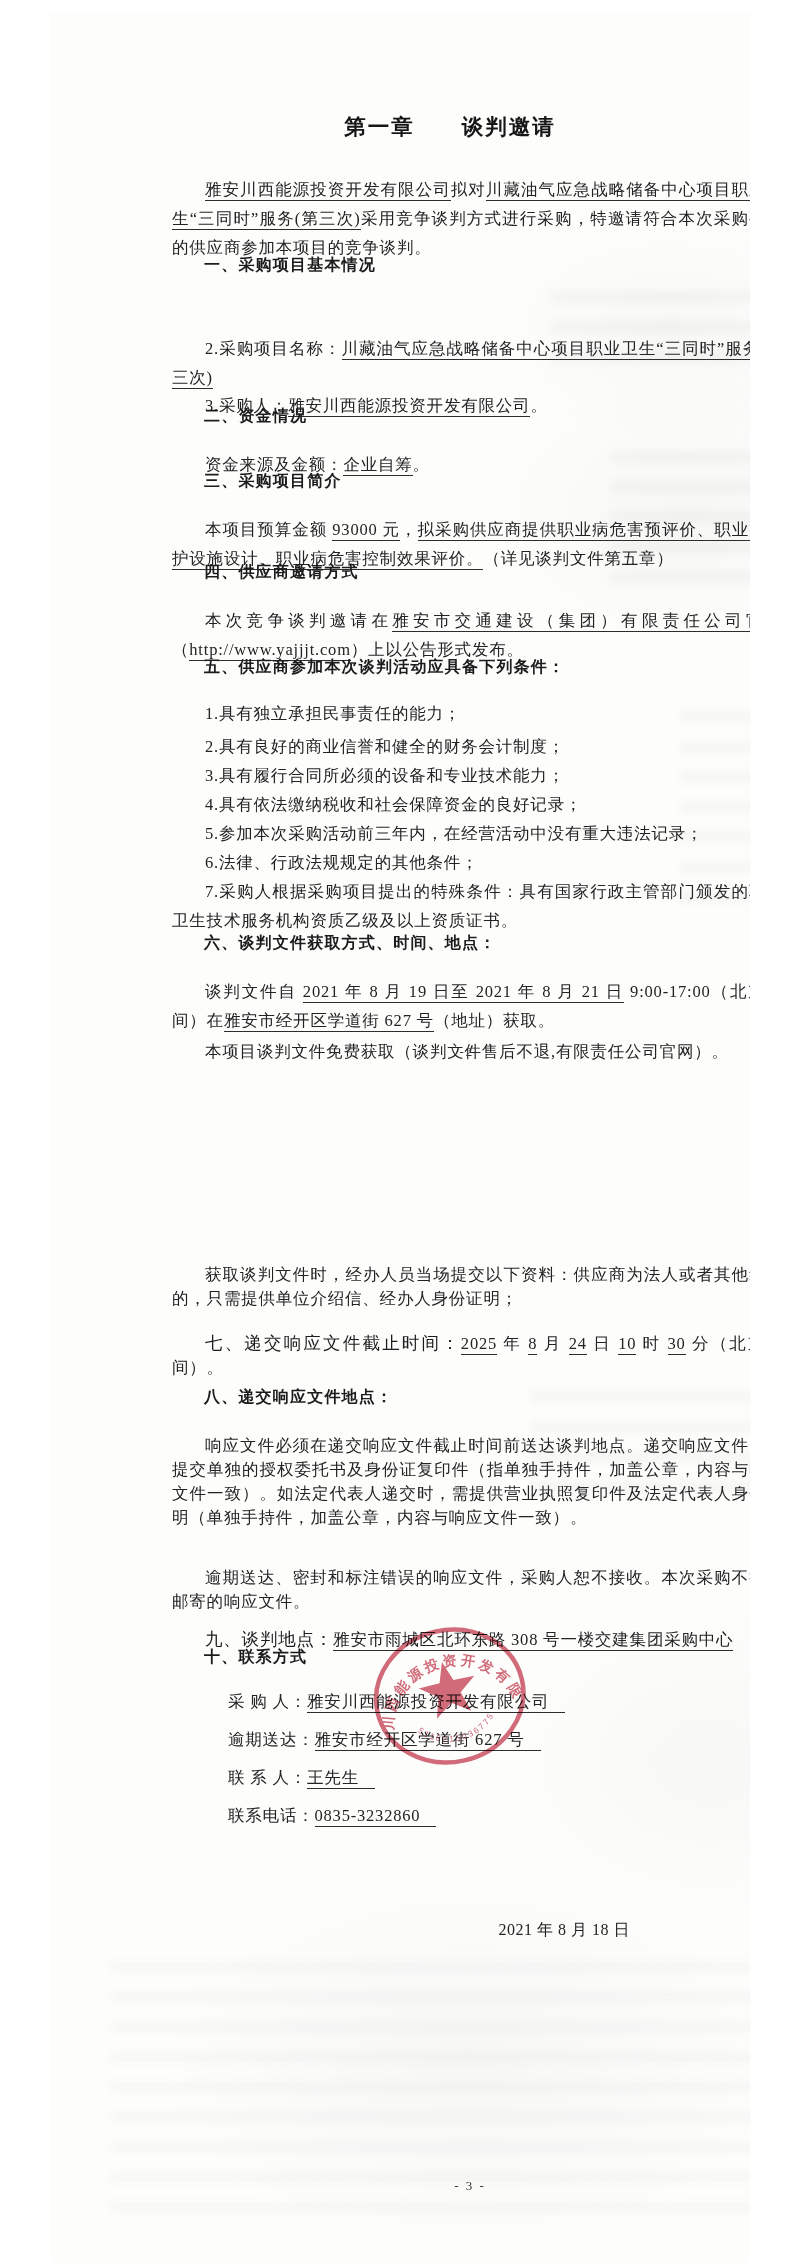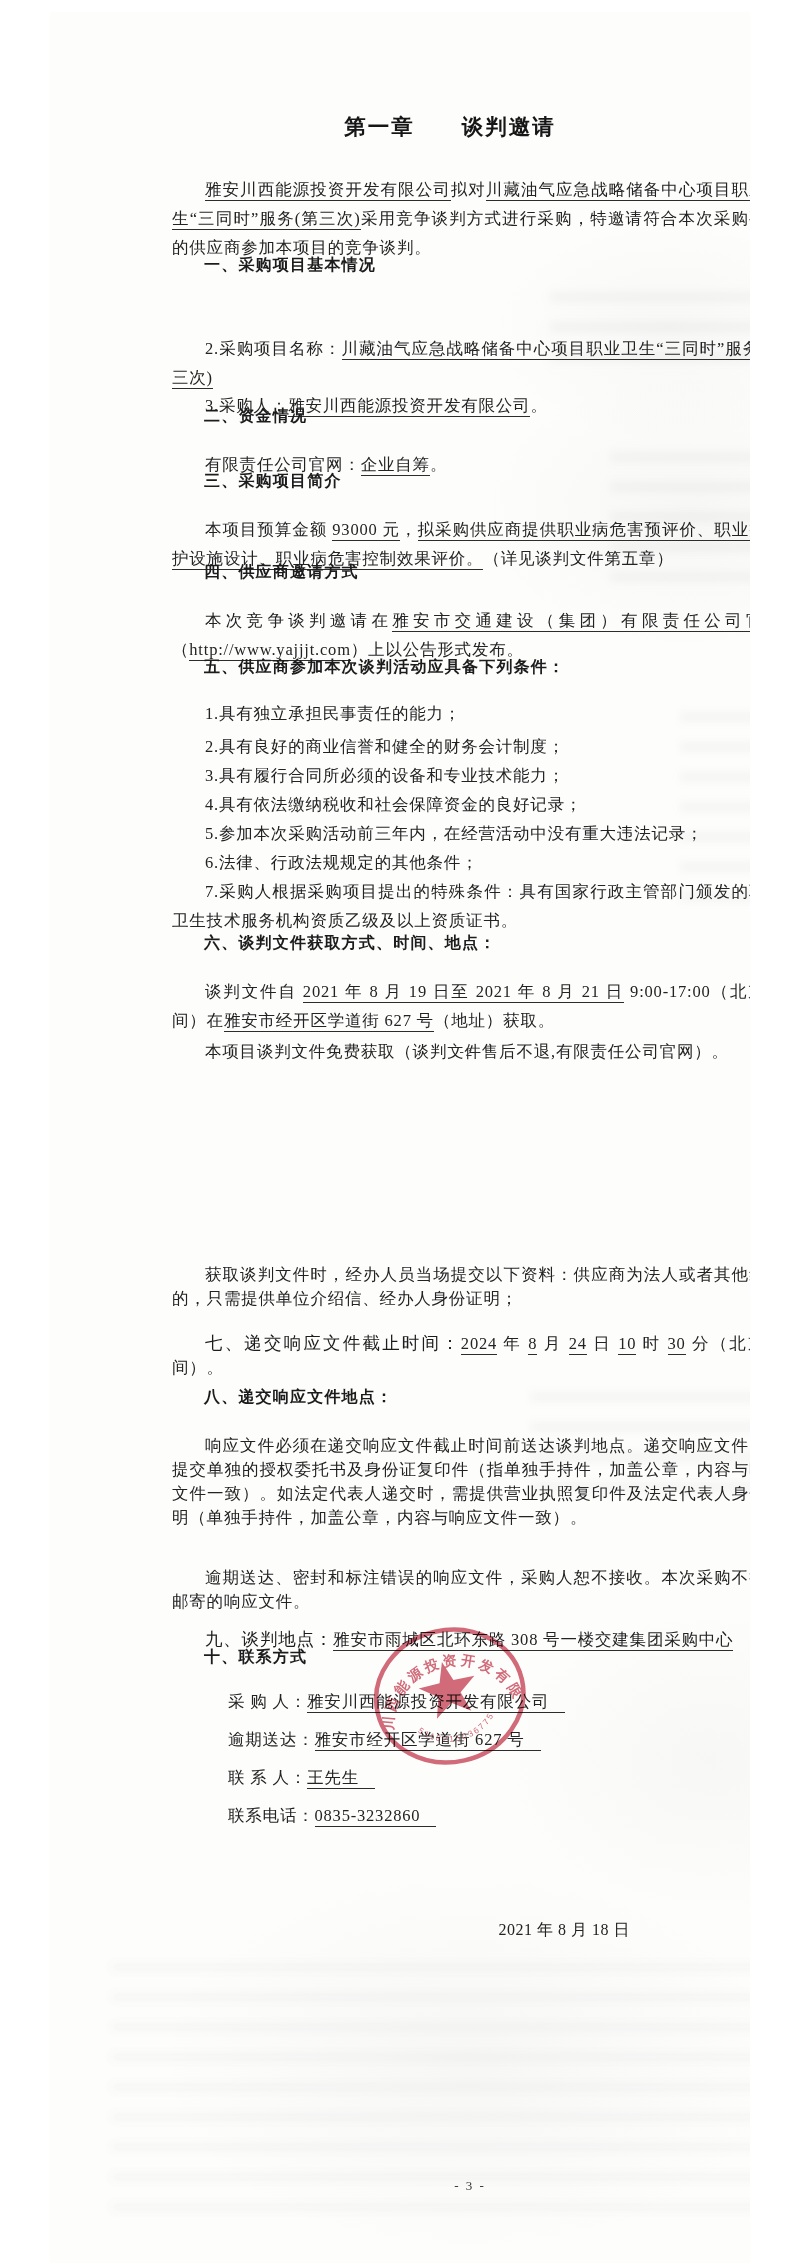--- a/index.html
+++ b/index.html
@@ -45,21 +45,21 @@
 
   <div class="blk hd indent" style="top:238px">一、采购项目基本情况</div>
 
 
   <p class="blk indent" style="top:305px"><span>2.采购项目名称：</span><span class="u">川藏油气应急战略储备中心项目职业卫生“三同时”服务(第三次)</span></p>
 
   <p class="blk indent" style="top:362px"><span>3.采购人：</span><span class="u">雅安川西能源投资开发有限公司</span><span>。</span></p>
 
   <div class="blk hd indent" style="top:389px">二、资金情况</div>
 
-  <p class="blk indent" style="top:421px"><span>有限责任公司官网：</span><span class="u">企业自筹</span><span>。</span></p>
+  <p class="blk indent" style="top:421px"><span>资金来源及金额：</span><span class="u">企业自筹</span><span>。</span></p>
 
   <div class="blk hd indent" style="top:454px">三、采购项目简介</div>
 
   <p class="blk indent" style="top:486px"><span>本项目预算金额 </span><span class="u">93000 元</span><span>，</span><span class="u">拟采购供应商提供职业病危害预评价、职业病防护设施设计、职业病危害控制效果评价。</span><span>（详见谈判文件第五章）</span></p>
 
   <div class="blk hd indent" style="top:545px">四、供应商邀请方式</div>
 
   <p class="blk indent" style="top:577px"><span>本次竞争谈判邀请在</span><span class="u">雅安市交通建设（集团）有限责任公司官网</span><span>（</span><span class="u">http://www.yajjjt.com</span><span>）上以公告形式发布。</span></p>
 
   <div class="blk hd indent" style="top:640px">五、供应商参加本次谈判活动应具备下列条件：</div>
@@ -75,21 +75,21 @@
   <div class="blk hd indent" style="top:916px">六、谈判文件获取方式、时间、地点：</div>
 
   <p class="blk indent" style="top:948px"><span>谈判文件自 </span><span class="u">2021 年 8 月 19 日至 2021 年 8 月 21 日</span><span> 9:00-17:00（北京时间）在</span><span class="u">雅安市经开区学道街 627 号</span><span>（地址）获取。</span></p>
 
   <p class="blk indent" style="top:1008px">本项目谈判文件免费获取（谈判文件售后不退,有限责任公司官网）。</p>
 
   <div class="pagenum" style="top:1032px">-2-</div>
 
   <p class="blk indent lh33" style="top:1234px">获取谈判文件时，经办人员当场提交以下资料：供应商为法人或者其他组织的，只需提供单位介绍信、经办人身份证明；</p>
 
-  <p class="blk indent lh33" style="top:1302px"><span class="hd-inline">七、递交响应文件截止时间：</span><span class="u">2024</span><span> 年 </span><span class="u">8</span><span> 月 </span><span class="u">24</span><span> 日 </span><span class="u">10</span><span> 时 </span><span class="u">30</span><span> 分（北京时间）。</span></p>
+  <p class="blk indent lh33" style="top:1302px"><span class="hd-inline">七、递交响应文件截止时间：</span><span class="u">2025</span><span> 年 </span><span class="u">8</span><span> 月 </span><span class="u">24</span><span> 日 </span><span class="u">10</span><span> 时 </span><span class="u">30</span><span> 分（北京时间）。</span></p>
 
   <div class="blk hd indent" style="top:1370px">八、递交响应文件地点：</div>
 
   <p class="blk indent lh33" style="top:1405px">响应文件必须在递交响应文件截止时间前送达谈判地点。递交响应文件时需提交单独的授权委托书及身份证复印件（指单独手持件，加盖公章，内容与响应文件一致）。如法定代表人递交时，需提供营业执照复印件及法定代表人身份证明（单独手持件，加盖公章，内容与响应文件一致）。</p>
 
   <p class="blk indent lh33" style="top:1537px">逾期送达、密封和标注错误的响应文件，采购人恕不接收。本次采购不接收邮寄的响应文件。</p>
 
   <p class="blk indent lh33" style="top:1598px"><span class="hd-inline">九、谈判地点：</span><span class="u">雅安市雨城区北环东路 308 号一楼交建集团采购中心</span></p>
 
   <div class="blk hd indent" style="top:1630px">十、联系方式</div>

